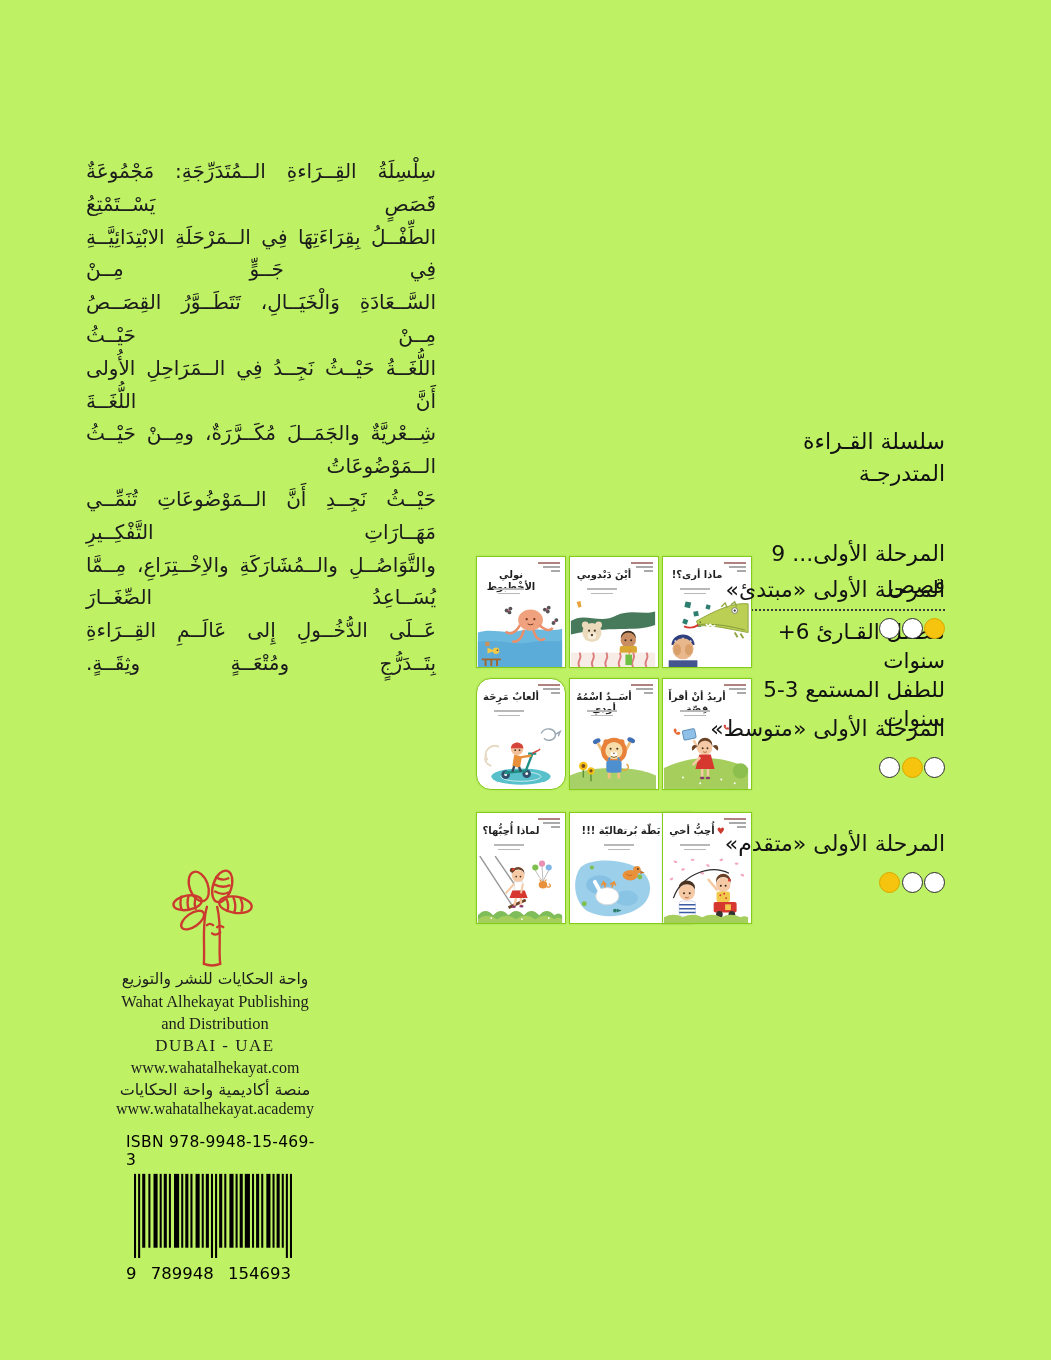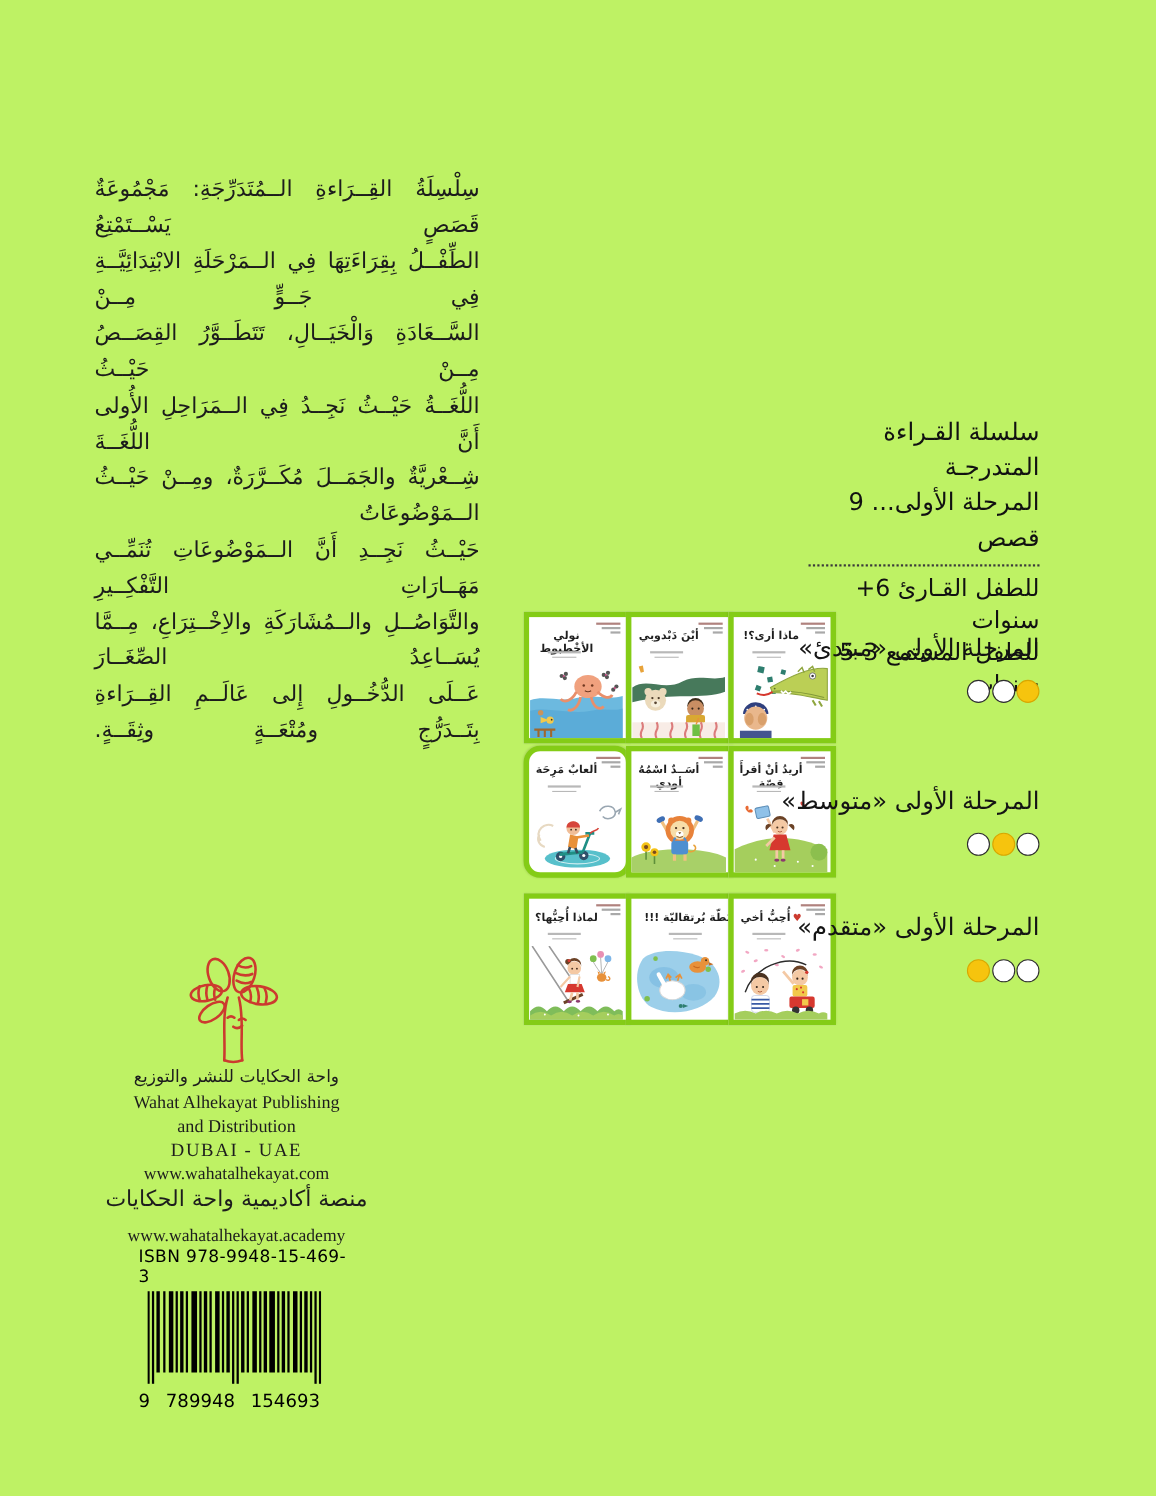--- a/index.html
+++ b/index.html
@@ -5,25 +5,25 @@
   html,body{margin:0;padding:0;background:#ffffff;}
   .page{
     position:relative;width:1051px;height:1360px;background:#bef264;
     font-family:"DejaVu Sans",sans-serif;outline:1px solid #ececec;overflow:hidden;
   }
   
   .intro{position:absolute;left:86px;top:155px;width:350px;direction:rtl;color:#1c1c1c;}
   .intro-line{font-size:20px;line-height:32.8px;text-align:justify;text-align-last:justify;}
   
   .series-info{position:absolute;right:106px;top:378px;width:210px;direction:rtl;text-align:right;color:#111;}
-  .si-line{font-size:22px;line-height:32px;}
+  .si-line{font-size:22px;line-height:32px;margin-top:48px;}
   .si-divider{border:none;border-top:2.6px dotted #3a3a3a;margin:7px 0 6px 0;}
   .si-small{font-size:21.5px;line-height:29px;}
   
-  .cover{position:absolute;width:88px;height:110px;background:#fff;border:5px solid #84cc16;box-shadow:0 0 2px rgba(0,0,0,.12);}
+  .cover{position:absolute;width:88px;height:110px;background:#fff;border:1px solid #84cc16;box-shadow:0 0 2px rgba(0,0,0,.12);}
   .mini{position:absolute;top:5px;right:5px;display:flex;flex-direction:column;align-items:flex-end;gap:2px;}
   .mini i{display:block;height:2px;background:#a9a9a9;}
   .mini i:first-child{background:#b0827e;width:22px;}
   .mini i:nth-child(2){width:17px;}
   .mini i:nth-child(3){width:9px;}
   .c-title{position:absolute;top:12px;left:4px;right:24px;direction:rtl;font-size:10px;font-weight:bold;color:#1f1f1f;text-align:center;line-height:12px;}
   .heart{color:var(--red);font-size:9px;margin-left:2px;}
   .auth{position:absolute;top:31px;left:0;right:24px;display:flex;flex-direction:column;align-items:center;gap:3px;}
   .auth i{display:block;height:1.5px;background:#b8b8b8;}
   .auth i:first-child{width:30px;}
@@ -36,21 +36,21 @@
   .circle{width:21px;height:21px;border-radius:50%;border:1.6px solid #2e2e2e;background:#fff;box-sizing:border-box;}
   .circle.filled{background:var(--yellow);border-color:#d8a700;}
   
   .logo{position:absolute;left:158px;top:864px;width:104px;height:104px;}
   
   .publisher{position:absolute;left:95px;top:971px;width:240px;text-align:center;color:#1d1d1d;}
   .pub-ar{font-size:15.5px;line-height:17px;margin-bottom:5px;direction:rtl;}
   .pub-en{font-family:"Liberation Serif",serif;font-size:16.5px;line-height:17px;margin-bottom:5px;}
   .pub-loc{font-family:"Liberation Serif",serif;font-size:17px;letter-spacing:1.5px;line-height:17px;margin-bottom:5px;}
   .pub-url{font-family:"Liberation Serif",serif;font-size:16px;line-height:17px;margin-bottom:5px;}
-  .pub-ar2{font-size:20px;line-height:17px;margin-bottom:17px;direction:rtl;}
+  .pub-ar2{font-size:16px;line-height:17px;margin-bottom:2px;direction:rtl;}
   
   .isbn{position:absolute;left:126px;top:1133px;width:190px;text-align:left;color:#000;}
   .isbn-label{font-size:15.5px;letter-spacing:.3px;}
   .barcode{display:block;margin:4px 0 0 8px;width:158px;height:92px;}
   .isbn-digits{font-size:16.5px;word-spacing:9px;margin-top:-1px;margin-left:0;}
 </style>
 </head>
 <body>
 
 <div class="page">

